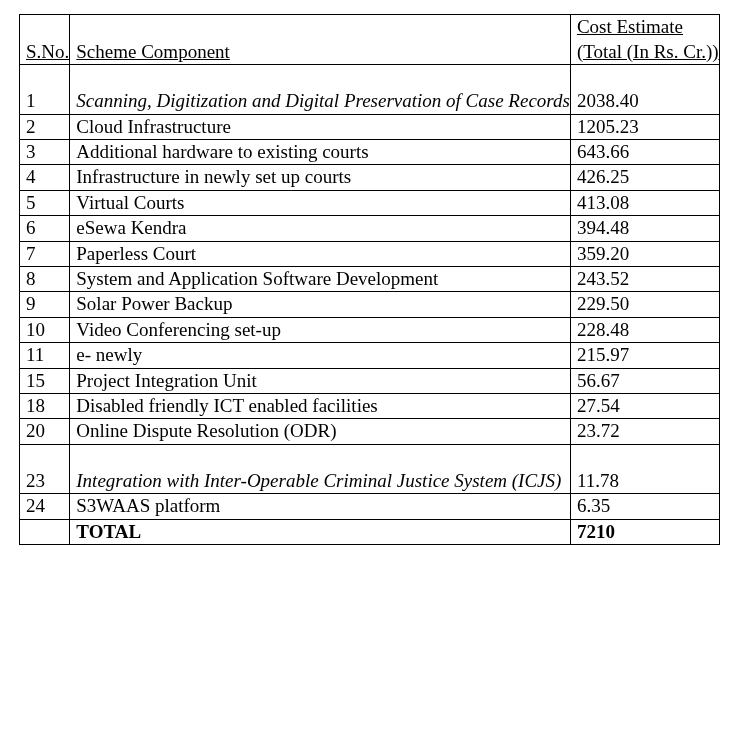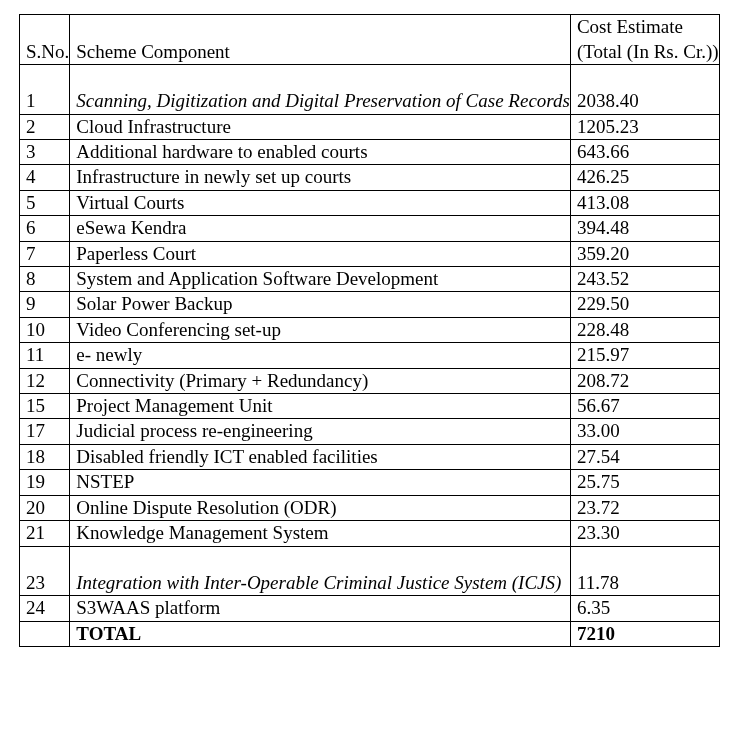--- a/index.html
+++ b/index.html
@@ -22,21 +22,21 @@
   }
   col.c1 { width:71px; }
   col.c2 { width:445px; }
   col.c3 { width:176px; }
   th.h-comp { text-align:center; padding-left:0; }
   th.h-cost { text-align:center; padding-left:0; line-height:24px; }
   td.wrap { white-space:normal; line-height:24.4px; padding-right:14px;font-style:italic; }
   tr.total td { font-weight:bold; }
   .r1 td { height:24.4px; }
   .r2 td { height:48.6px; }
-  thead tr th { height:49px; }
+  thead tr th { height:49px;text-decoration:underline; }
 </style>
 </head>
 <body>
 
 <table class="cost">
   <colgroup>
       <col class="c1">
       <col class="c2">
       <col class="c3">
     </colgroup>
@@ -53,21 +53,21 @@
         <td class="wrap">Scanning, Digitization and Digital Preservation of Case Records</td>
         <td>2038.40</td>
       </tr>
       <tr class="r1">
         <td>2</td>
         <td>Cloud Infrastructure</td>
         <td>1205.23</td>
       </tr>
       <tr class="r1">
         <td>3</td>
-        <td>Additional hardware to enabled courts</td>
+        <td>Additional hardware to existing courts</td>
         <td>643.66</td>
       </tr>
       <tr class="r1">
         <td>4</td>
         <td>Infrastructure in newly set up courts</td>
         <td>426.25</td>
       </tr>
       <tr class="r1">
         <td>5</td>
         <td>Virtual Courts</td>
@@ -97,53 +97,33 @@
         <td>10</td>
         <td>Video Conferencing set-up</td>
         <td>228.48</td>
       </tr>
       <tr class="r1">
         <td>11</td>
         <td>e- newly</td>
         <td>215.97</td>
       </tr>
       <tr class="r1">
-        <td>12</td>
-        <td>Connectivity (Primary + Redundancy)</td>
-        <td>208.72</td>
-      </tr>
-      <tr class="r1">
         <td>15</td>
-        <td>Project Management Unit</td>
+        <td>Project Integration Unit</td>
         <td>56.67</td>
-      </tr>
-      <tr class="r1">
-        <td>17</td>
-        <td>Judicial process re-engineering</td>
-        <td>33.00</td>
       </tr>
       <tr class="r1">
         <td>18</td>
         <td>Disabled friendly ICT enabled facilities</td>
         <td>27.54</td>
       </tr>
       <tr class="r1">
-        <td>19</td>
-        <td>NSTEP</td>
-        <td>25.75</td>
-      </tr>
-      <tr class="r1">
         <td>20</td>
         <td>Online Dispute Resolution (ODR)</td>
         <td>23.72</td>
-      </tr>
-      <tr class="r1">
-        <td>21</td>
-        <td>Knowledge Management System</td>
-        <td>23.30</td>
       </tr>
       <tr class="r2">
         <td>23</td>
         <td class="wrap">Integration with Inter-Operable Criminal Justice System (ICJS)</td>
         <td>11.78</td>
       </tr>
       <tr class="r1">
         <td>24</td>
         <td>S3WAAS platform</td>
         <td>6.35</td>

